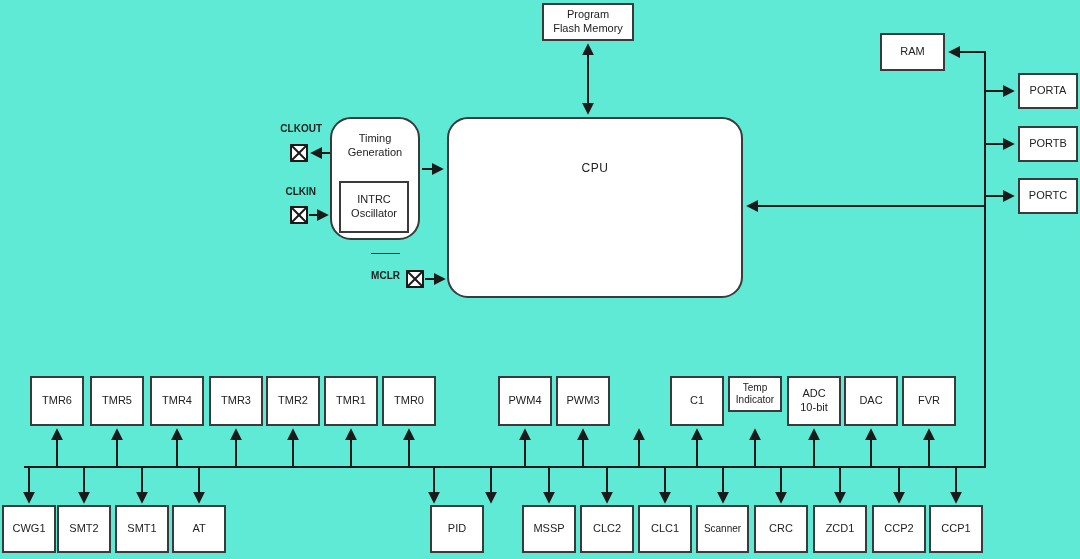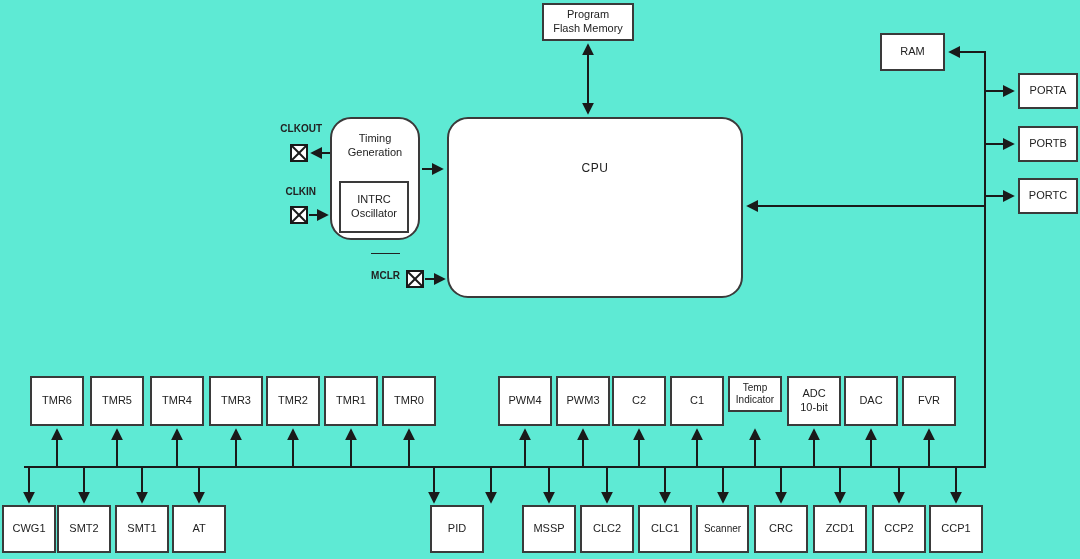--- a/index.html
+++ b/index.html
@@ -161,21 +161,20 @@
 
   <div class="box" style="left:30px;top:376px;width:54px;height:50px;">TMR6</div>
   <div class="box" style="left:90px;top:376px;width:54px;height:50px;">TMR5</div>
   <div class="box" style="left:150px;top:376px;width:54px;height:50px;">TMR4</div>
   <div class="box" style="left:209px;top:376px;width:54px;height:50px;">TMR3</div>
   <div class="box" style="left:266px;top:376px;width:54px;height:50px;">TMR2</div>
   <div class="box" style="left:324px;top:376px;width:54px;height:50px;">TMR1</div>
   <div class="box" style="left:382px;top:376px;width:54px;height:50px;">TMR0</div>
   <div class="box" style="left:498px;top:376px;width:54px;height:50px;">PWM4</div>
   <div class="box" style="left:556px;top:376px;width:54px;height:50px;">PWM3</div>
-  <div class="box" style="left:612px;top:376px;width:54px;height:50px;">C2</div>
   <div class="box" style="left:670px;top:376px;width:54px;height:50px;">C1</div>
   <div class="box fs10" style="left:728px;top:376px;width:54px;height:36px;">Temp
 Indicator</div>
   <div class="box" style="left:787px;top:376px;width:54px;height:50px;">ADC
 10-bit</div>
   <div class="box" style="left:844px;top:376px;width:54px;height:50px;">DAC</div>
   <div class="box" style="left:902px;top:376px;width:54px;height:50px;">FVR</div>
 
   <div class="box" style="left:2px;top:505px;width:54px;height:48px;">CWG1</div>
   <div class="box" style="left:57px;top:505px;width:54px;height:48px;">SMT2</div>

